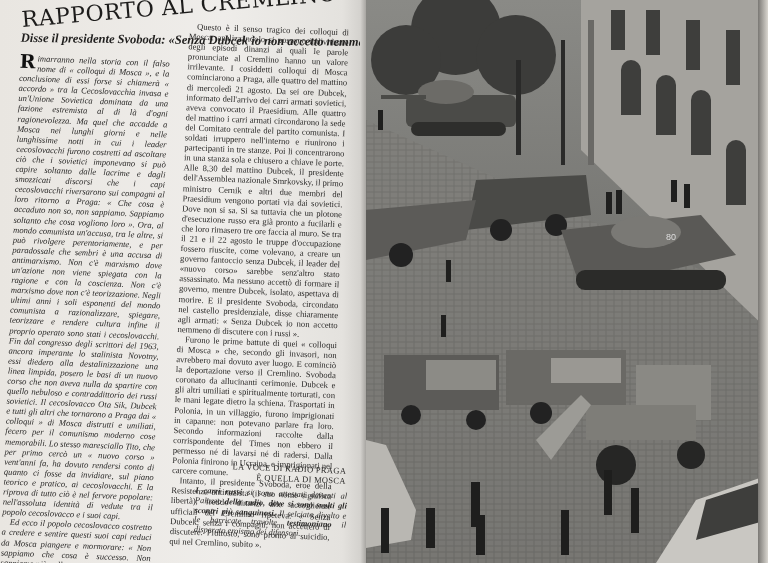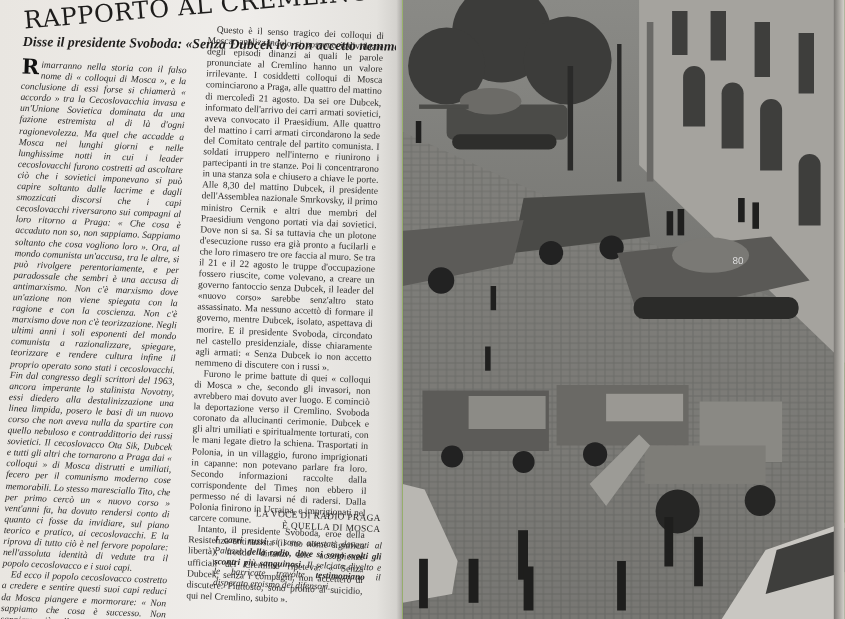--- a/index.html
+++ b/index.html
@@ -38,21 +38,21 @@
     position: absolute; left: 220px; top: 452px; width: 144px; text-align: right;
     font-family: "Liberation Serif", serif; font-size: 8.5px; line-height: 10px; color: #2b2a29; letter-spacing: 0.3px;
   }
   .caption-body {
     position: absolute; left: 214px; top: 478px; width: 152px; text-align: justify;
     font-family: "Liberation Serif", serif; font-style: italic; font-size: 8.4px; line-height: 9.8px; color: #2b2a29;
   }
   .caption-body b { font-weight: bold; }
   .page-right {
     position: absolute; left: 366px; top: 0; width: 402px; height: 563px; overflow: hidden;
-    background: #84cc16;
+    background: #be185d;
   }
   .page-right svg { display: block; }
   .photo-edge { position: absolute; right: 0; top: 0; width: 10px; height: 563px; background: linear-gradient(90deg, #7a7874, #d9d6d0); }
 </style>
 </head>
 <body>
 
 <div class="spread">
 
   <div class="page-left">

